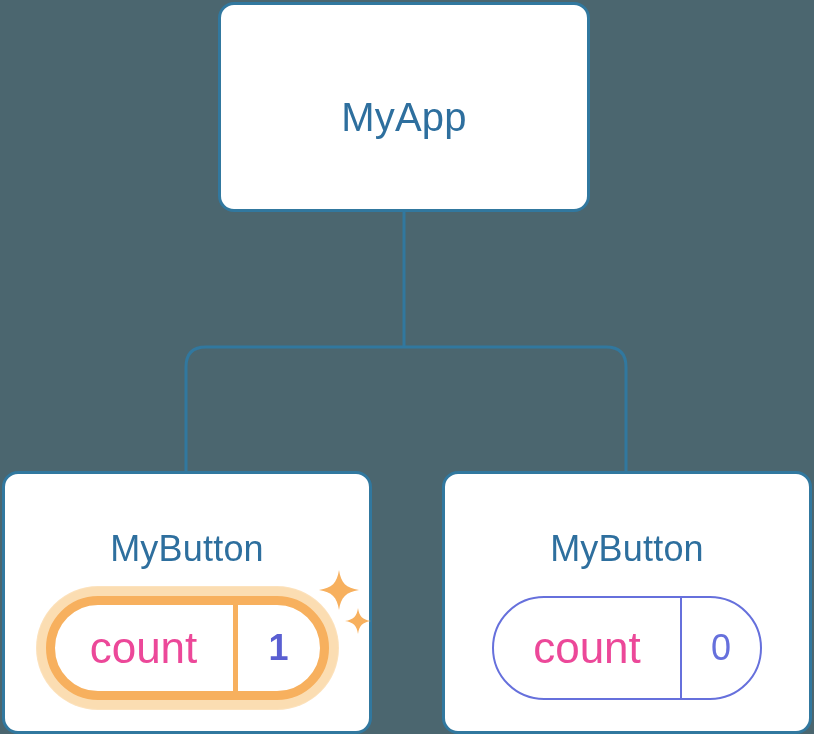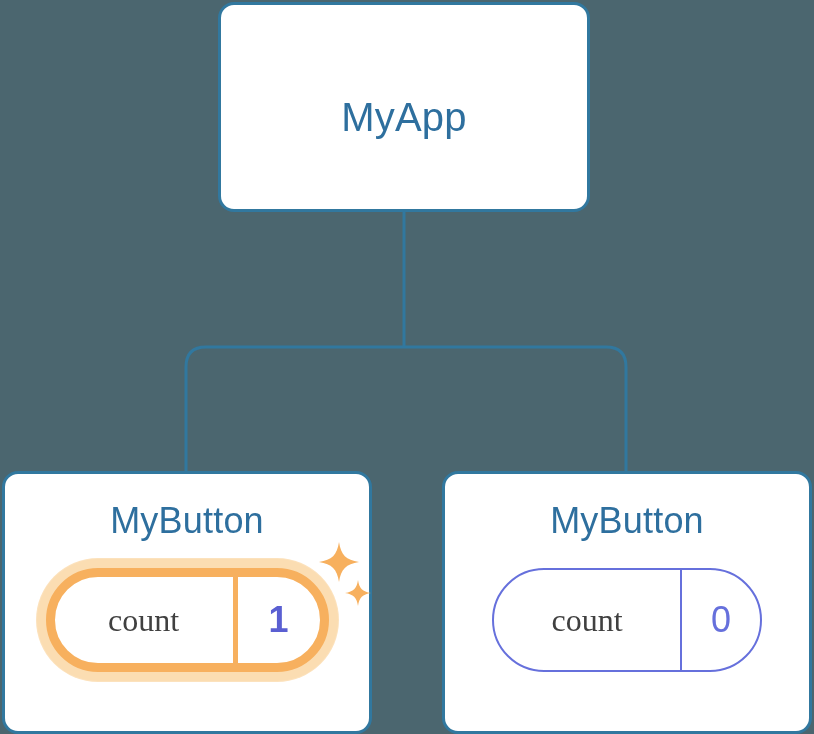--- a/index.html
+++ b/index.html
@@ -63,21 +63,21 @@
     left: 2px;
     width: 370px;
   }
   .node-child.right {
     left: 442px;
     width: 370px;
   }
   .node-title-child {
     color: #2e6f9e;
     font-size: 36px;
-    margin-top: 26px;
+    margin-top: 54px;
     letter-spacing: 0.2px;
     text-align: right;
   }
 
   
   .pill-wrap {
     position: relative;
     margin-top: 26px;
     display: inline-block;
   }
@@ -116,23 +116,22 @@
     border-left: 2px solid #6670dc;
   }
   .pill.highlighted .pill-key {
     flex: 0 0 178px;
   }
   .pill.highlighted .pill-val {
     flex: 1 1 auto;
     border-left: 5px solid #f7b05e;
   }
   .pill-key-text {
-    color: #404040;
-    font-size: 32px;
-    font-family: Liberation Serif, serif;
+    color: #ec4899;
+    font-size: 44px;
   }
   .pill-val-text {
     color: #6670dc;
     font-size: 36px;
   }
   .pill.highlighted .pill-val-text {
     color: #5a5fd2;
     font-weight: bold;
   }
 

